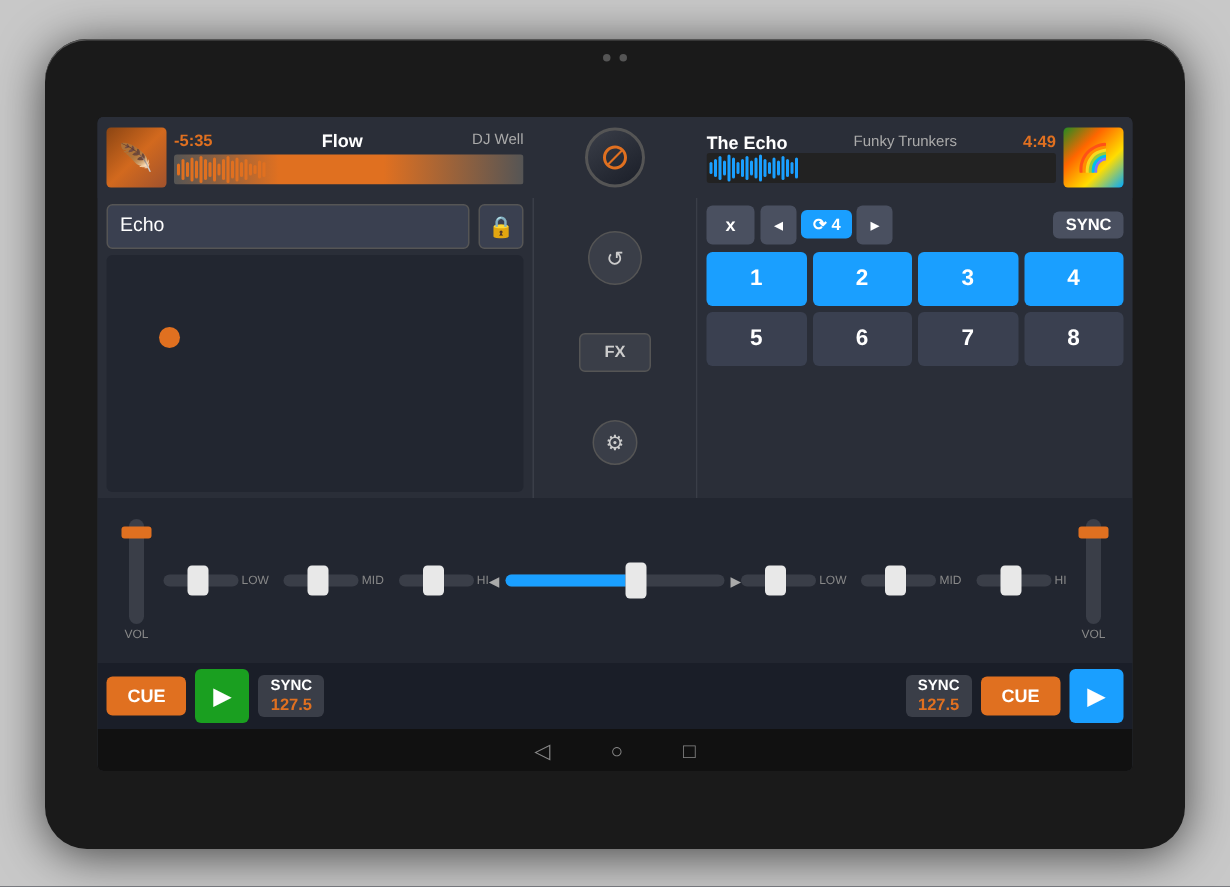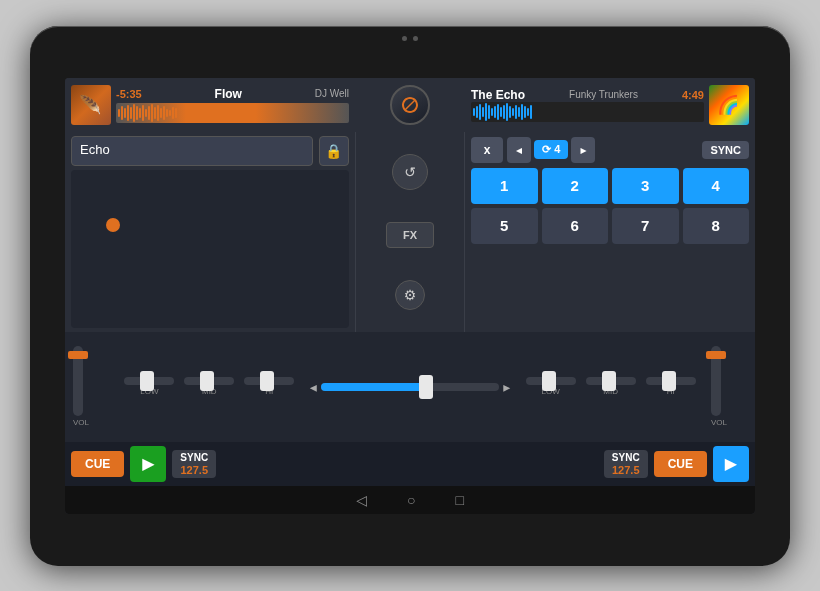--- a/index.html
+++ b/index.html
@@ -377,20 +377,21 @@
       background: #222630;
       flex-shrink: 0;
       align-items: center;
       padding: 0 8px;
       gap: 0;
     }
 
     .vol-fader-container {
       display: flex;
       flex-direction: column;
+      align-items: center;
       gap: 2px;
       width: 36px;
       flex-shrink: 0;
     }
 
     .vol-fader {
       width: 10px;
       height: 70px;
       background: #3a3e48;
       border-radius: 5px;
@@ -429,21 +430,21 @@
     .eq-faders {
       display: flex;
       gap: 10px;
       align-items: center;
       flex: 1;
       justify-content: center;
     }
 
     .eq-fader-group {
       display: flex;
-      flex-direction: column;
+      flex-direction: row;
       align-items: center;
       gap: 2px;
     }
 
     .h-fader-track {
       width: 50px;
       height: 8px;
       background: #3a3e48;
       border-radius: 4px;
       position: relative;

